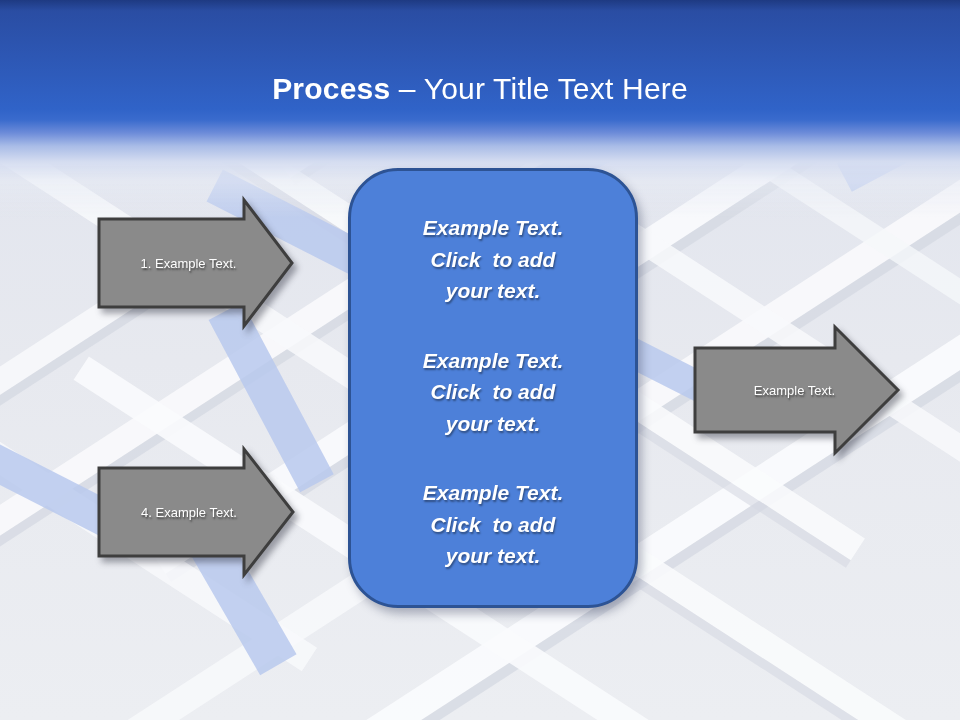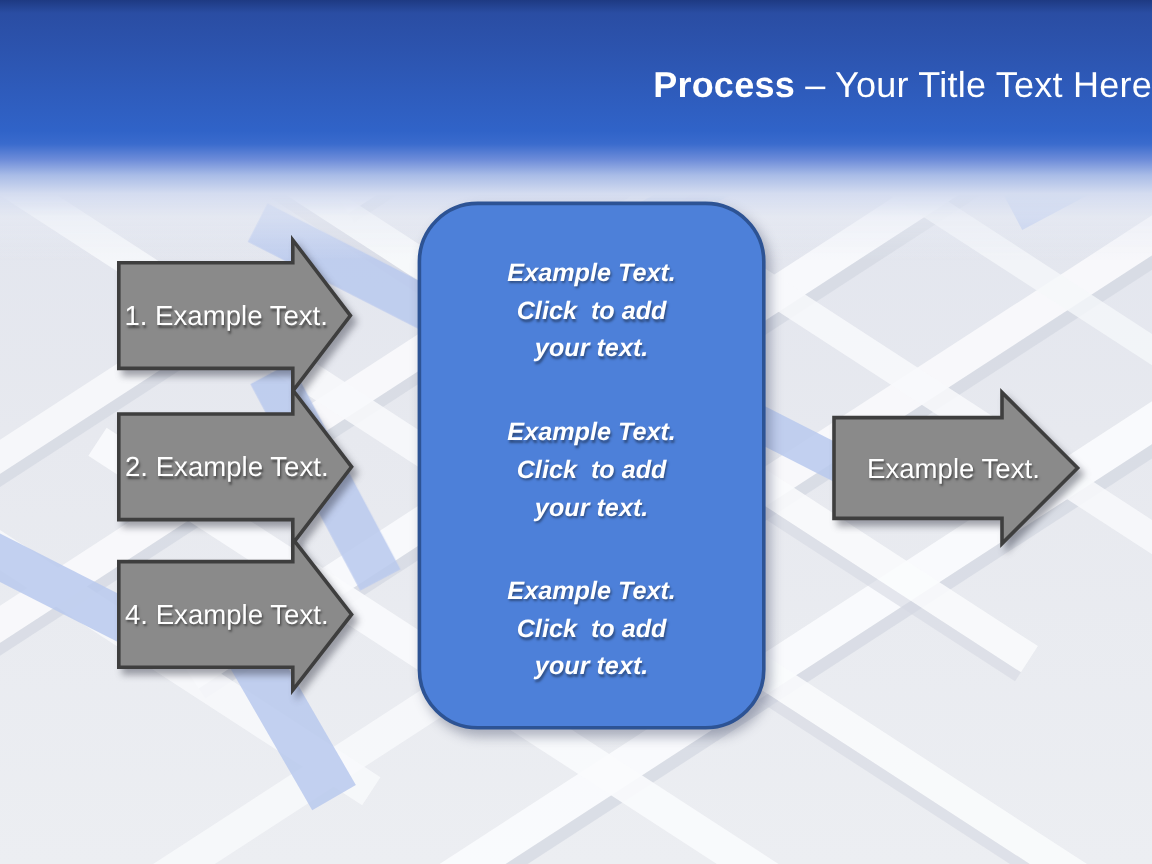--- a/index.html
+++ b/index.html
@@ -11,31 +11,31 @@
   
   .header{
     position:absolute;top:0;left:0;width:960px;height:218px;
     background:linear-gradient(180deg,
       #1e3a82 0%, #2a4da3 5%, #2d57b4 26%, #3063c8 50%, #3a6bcd 55%,
       #6d8cd9 61%, #a9bce7 67%, #d4dcf0 74%, rgba(230,234,244,0.55) 83%,
       rgba(232,236,244,0) 100%);
     pointer-events:none;
   }
   .title{
-    position:absolute;top:0;left:0;width:960px;padding-top:55px;margin:0;
-    text-align:right;color:#ffffff;font-size:30px;font-weight:400;
+    position:absolute;top:0;left:0;width:960px;padding-top:72px;margin:0;
+    text-align:center;color:#ffffff;font-size:30px;font-weight:400;
     letter-spacing:0.2px;
   }
   .title .t-bold{font-weight:700;}
   
   .arrow{position:absolute;}
   .arrow svg{display:block;overflow:visible;filter:drop-shadow(4px 5px 3px rgba(40,44,58,0.42));}
   .arrow .label{
     position:absolute;top:0;bottom:0;display:flex;align-items:center;justify-content:center;
-    color:#ffffff;font-size:23px;text-shadow:1px 2px 2px rgba(0,0,0,0.5);
+    color:#ffffff;font-size:13px;text-shadow:1px 2px 2px rgba(0,0,0,0.5);
     white-space:nowrap;pointer-events:none;
   }
   .arrow-left .label{left:0;right:14px;}
   .arrow-right .label{left:0;right:4px;}
   
   .center-box{
     position:absolute;left:348px;top:168px;width:290px;height:440px;
     box-sizing:border-box;border:3px solid #2d5394;border-radius:50px;
     background:#4d80d9;box-shadow:4px 6px 10px rgba(45,55,85,0.35);
     display:flex;flex-direction:column;align-items:center;justify-content:center;
@@ -105,26 +105,20 @@
   <div class="header"></div>
   <h1 class="title"><span class="t-bold">Process</span><span> – Your Title Text Here</span></h1>
 
   <div class="arrow arrow-left" style="left:97px;top:198px;width:197px;height:130px;">
     <svg width="197" height="130" viewBox="0 0 197 130">
       <polygon points="2,21 147,21 147,2 195,65 147,128 147,109 2,109" fill="#8a8a8a" stroke="#3e3e3e" stroke-width="3"></polygon>
     </svg>
     <span class="label">1. Example Text.</span>
   </div>
 
-  <div class="arrow arrow-left" style="left:97px;top:323px;width:198px;height:132px;">
-    <svg width="198" height="132" viewBox="0 0 198 132">
-      <polygon points="2,22 147,22 147,2 196,66 147,130 147,110 2,110" fill="#8a8a8a" stroke="#3e3e3e" stroke-width="3"></polygon>
-    </svg>
-    <span class="label">2. Example Text.</span>
-  </div>
 
   <div class="arrow arrow-left" style="left:97px;top:447px;width:198px;height:130px;">
     <svg width="198" height="130" viewBox="0 0 198 130">
       <polygon points="2,21 147,21 147,2 196,65 147,128 147,109 2,109" fill="#8a8a8a" stroke="#3e3e3e" stroke-width="3"></polygon>
     </svg>
     <span class="label">4. Example Text.</span>
   </div>
 
   <div class="center-box">
     <p>Example Text.

